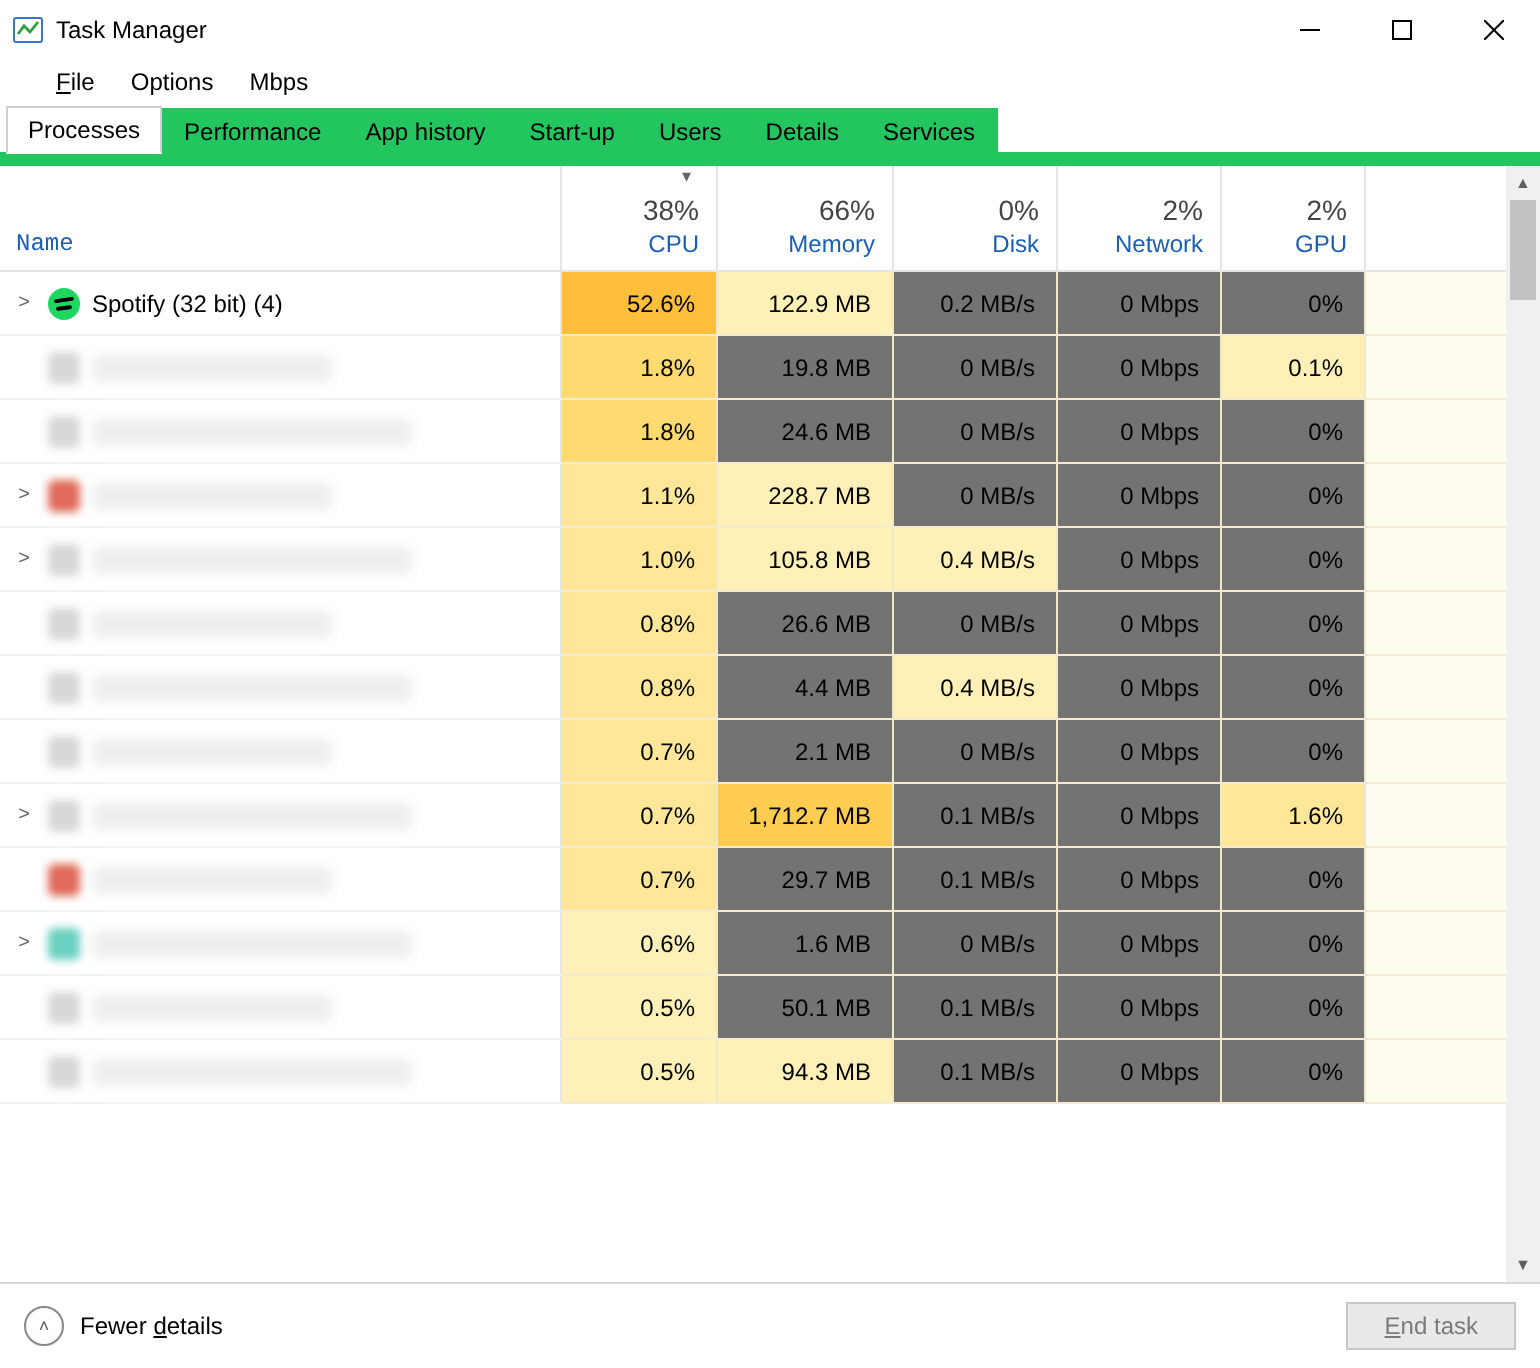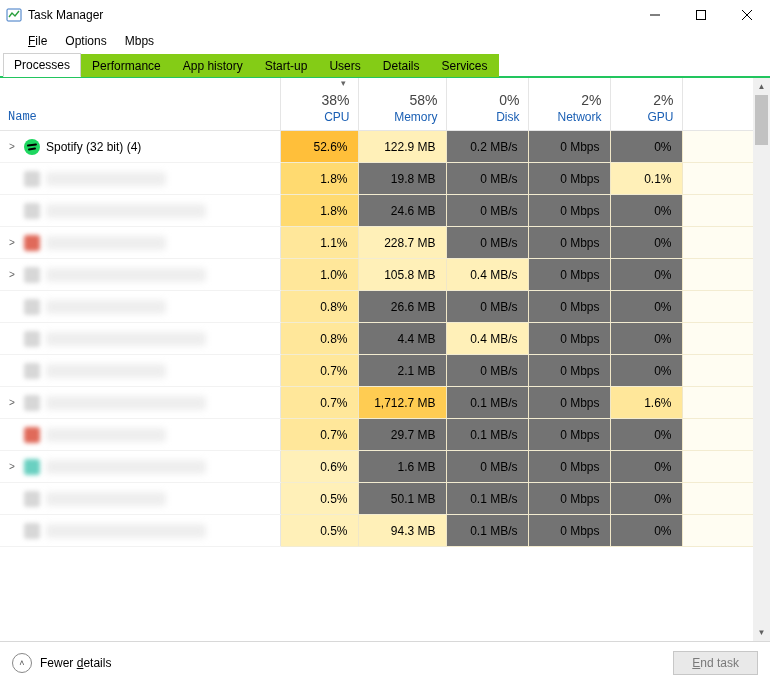--- a/index.html
+++ b/index.html
@@ -44,33 +44,33 @@
   }
   .menuitem {
     padding: 2px 8px;
     font-size: 12px;
   }
   .menuitem u { text-decoration: underline; }
   
   .tabrow {
     display: flex;
     padding-left: 3px;
-    border-bottom: 2px solid #22c55e;
+    border-bottom: 7px solid #22c55e;
     height: 24px;
     align-items: flex-end;
     text-align: center;
   }
   .tab {
     padding: 4px 10px 4px 10px;
     font-size: 12px;
     border: 1px solid transparent;
     border-bottom: none;
     position: relative;
     top: 1px;
-    background: #84cc16;
+    background: #22c55e;
   }
   .tab.active {
     border-color: #d0d0d0;
     border-bottom: 1px solid #fff;
     background: #ffffff;
     z-index: 2;
   }
   
   .tablewrap {
     flex: 1;
@@ -289,21 +289,21 @@
           <tr>
             <th class="namecol">
               <span class="hdr-label">Name</span>
             </th>
             <th>
               <span class="sort-arrow">▾</span>
               <span class="pct">38%</span>
               <span class="hdr-label">CPU</span>
             </th>
             <th>
-              <span class="pct">58%</span>
+              <span class="pct">66%</span>
               <span class="hdr-label">Memory</span>
             </th>
             <th>
               <span class="pct">0%</span>
               <span class="hdr-label">Disk</span>
             </th>
             <th>
               <span class="pct">2%</span>
               <span class="hdr-label">Network</span>
             </th>

